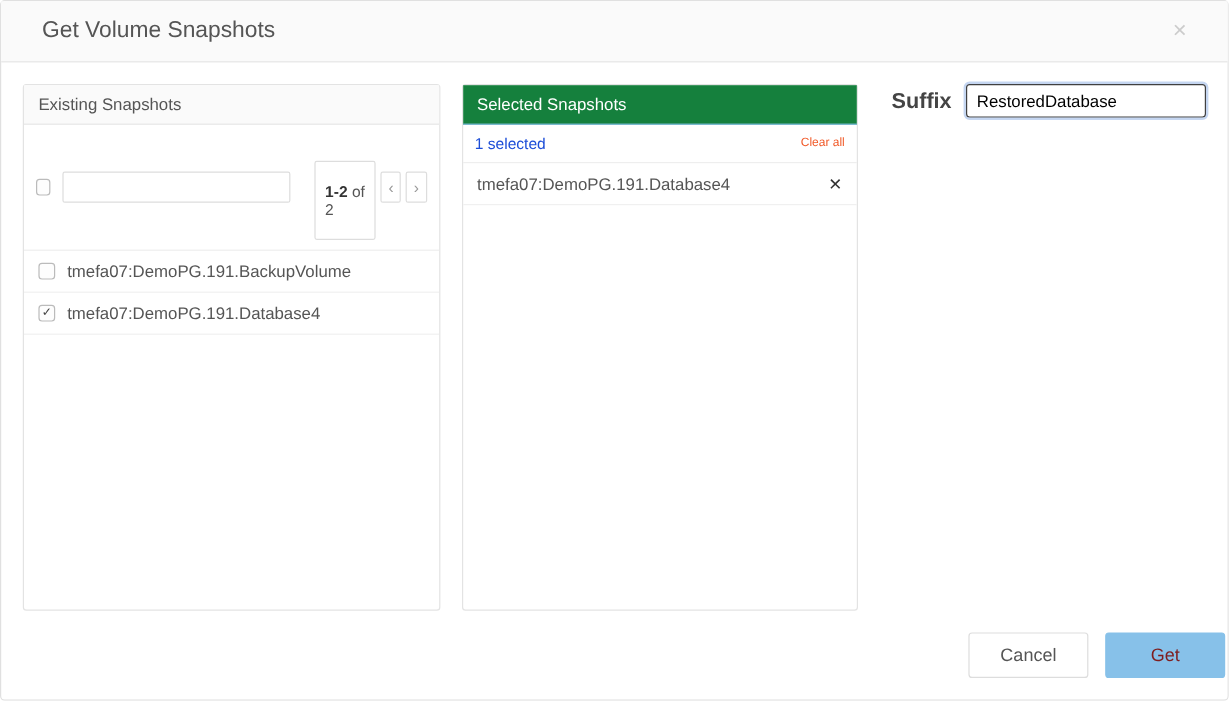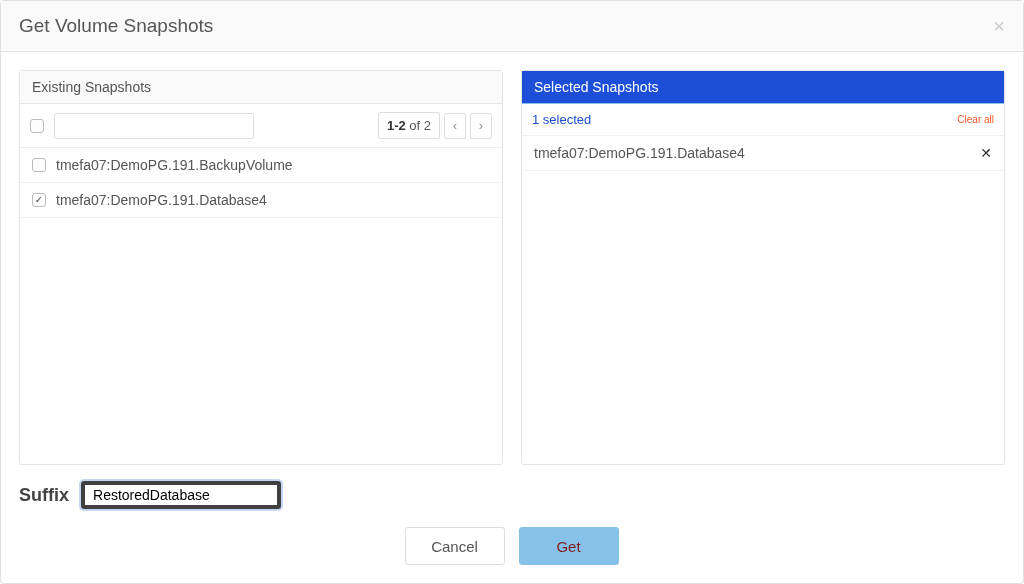--- a/index.html
+++ b/index.html
@@ -2,73 +2,73 @@
 <html><head>
 <meta charset="utf-8">
 <style>
   * { box-sizing: border-box; }
   html, body { margin: 0; padding: 0; width: 1024px; height: 584px; font-family: "Helvetica Neue", Helvetica, Arial, sans-serif; background: #fff; color: #333; }
   .modal {
     width: 1024px; height: 584px; border: 1px solid #e0e0e0; border-radius: 4px; background: #fff;
     display: flex; flex-direction: column;
   }
   .modal-header {
-    padding: 14px 18px; border-bottom: 1px solid #e6e6e6; background: #fafafa;
+    padding: 14px 34px; border-bottom: 1px solid #e6e6e6; background: #fafafa;
     display: flex; justify-content: space-between; align-items: center;
   }
   .modal-title { font-size: 19px; color: #555; font-weight: 400; }
   .close-x { color: #ccc; font-size: 20px; line-height: 1; cursor: pointer; }
-  .modal-body { flex: 1; padding: 18px; display: flex; flex-direction: column; gap: 16px; }
+  .modal-body { flex: 1; padding: 18px; display: flex; gap: 28px; }
   .columns { display: flex; gap: 18px; flex: 1; min-height: 0; }
   .panel {
     flex: 1; border: 1px solid #e3e3e3; border-radius: 3px; display: flex; flex-direction: column; background: #fff;
   }
   .panel-header {
     padding: 8px 12px; font-size: 14px; color: #555; background: #fafafa; border-bottom: 1px solid #e6e6e6;
   }
   .panel-header.blue {
-    background: #1d4ed8; color: #fff; border-bottom: 1px solid #87c1e9;
+    background: #15803d; color: #fff; border-bottom: 1px solid #87c1e9;
   }
   .panel-subbar {
     padding: 8px 10px; border-bottom: 1px solid #eee; display: flex; align-items: center; gap: 10px;
     font-size: 13px; color: #555;
   }
   .panel-subbar .spacer { flex: 1; }
   .check {
     width: 14px; height: 14px; border: 1px solid #bbb; border-radius: 3px; background: #fdfdfd;
     display: inline-flex; align-items: center; justify-content: center; font-size: 10px; color: #444;
   }
   .check.checked::after { content: "✓"; font-size: 10px; line-height: 1; }
   .search-input {
     width: 200px; height: 26px; border: 1px solid #ddd; border-radius: 2px; padding: 0 6px; font-size: 13px;
   }
   .pager { display: flex; align-items: center; gap: 4px; font-size: 13px; }
-  .pager-range { padding: 5px 8px; border: 1px solid #ddd; border-radius: 2px; color: #555; }
+  .pager-range { padding: 17px 8px; border: 1px solid #ddd; border-radius: 2px; color: #555; margin-top: 22px; }
   .pager-range b { color: #333; font-weight: 600; }
   .pager-btn {
     width: 22px; height: 26px; border: 1px solid #ddd; border-radius: 2px;
     display: flex; align-items: center; justify-content: center; color: #999; background: #fff;
   }
   .list { flex: 1; overflow: auto; }
   .row {
     display: flex; align-items: center; gap: 10px; padding: 9px 12px;
     border-bottom: 1px solid #f0f0f0; font-size: 14px; color: #555;
   }
   .row .label { flex: 1; }
   .row .remove-x { color: #333; font-size: 14px; cursor: pointer; }
   .clear-all { color: #f15a29; font-size: 10px; cursor: pointer; }
   .selected-count { font-size: 13px; color: #1d4ed8; }
   .bottom-area { display: flex; flex-direction: column; gap: 14px; }
   .suffix-row { display: flex; align-items: center; gap: 12px; }
   .suffix-label { font-size: 18px; font-weight: 600; color: #444; }
   .suffix-input {
     width: 200px; height: 28px; padding: 0 8px; font-size: 14px;
-    border: 4px solid #404040; border-radius: 3px; outline: 2px solid rgba(90,138,214,0.35);
+    border: 1px solid #404040; border-radius: 3px; outline: 2px solid rgba(90,138,214,0.35);
   }
-  .footer { display: flex; justify-content: center; gap: 14px; padding: 0 19px 18px 18px; }
+  .footer { display: flex; justify-content: flex-end; gap: 14px; padding: 0 2px 18px 18px; }
   .btn {
     min-width: 100px; height: 38px; border: 1px solid #ddd; border-radius: 3px; background: #fff;
     font-size: 15px; color: #555; display: flex; align-items: center; justify-content: center; cursor: pointer;
   }
   .btn.primary { background: #87c1e9; color: #7f1d1d; border-color: #87c1e9; }
 </style>
 </head>
 <body>
 
 <div class="modal">

